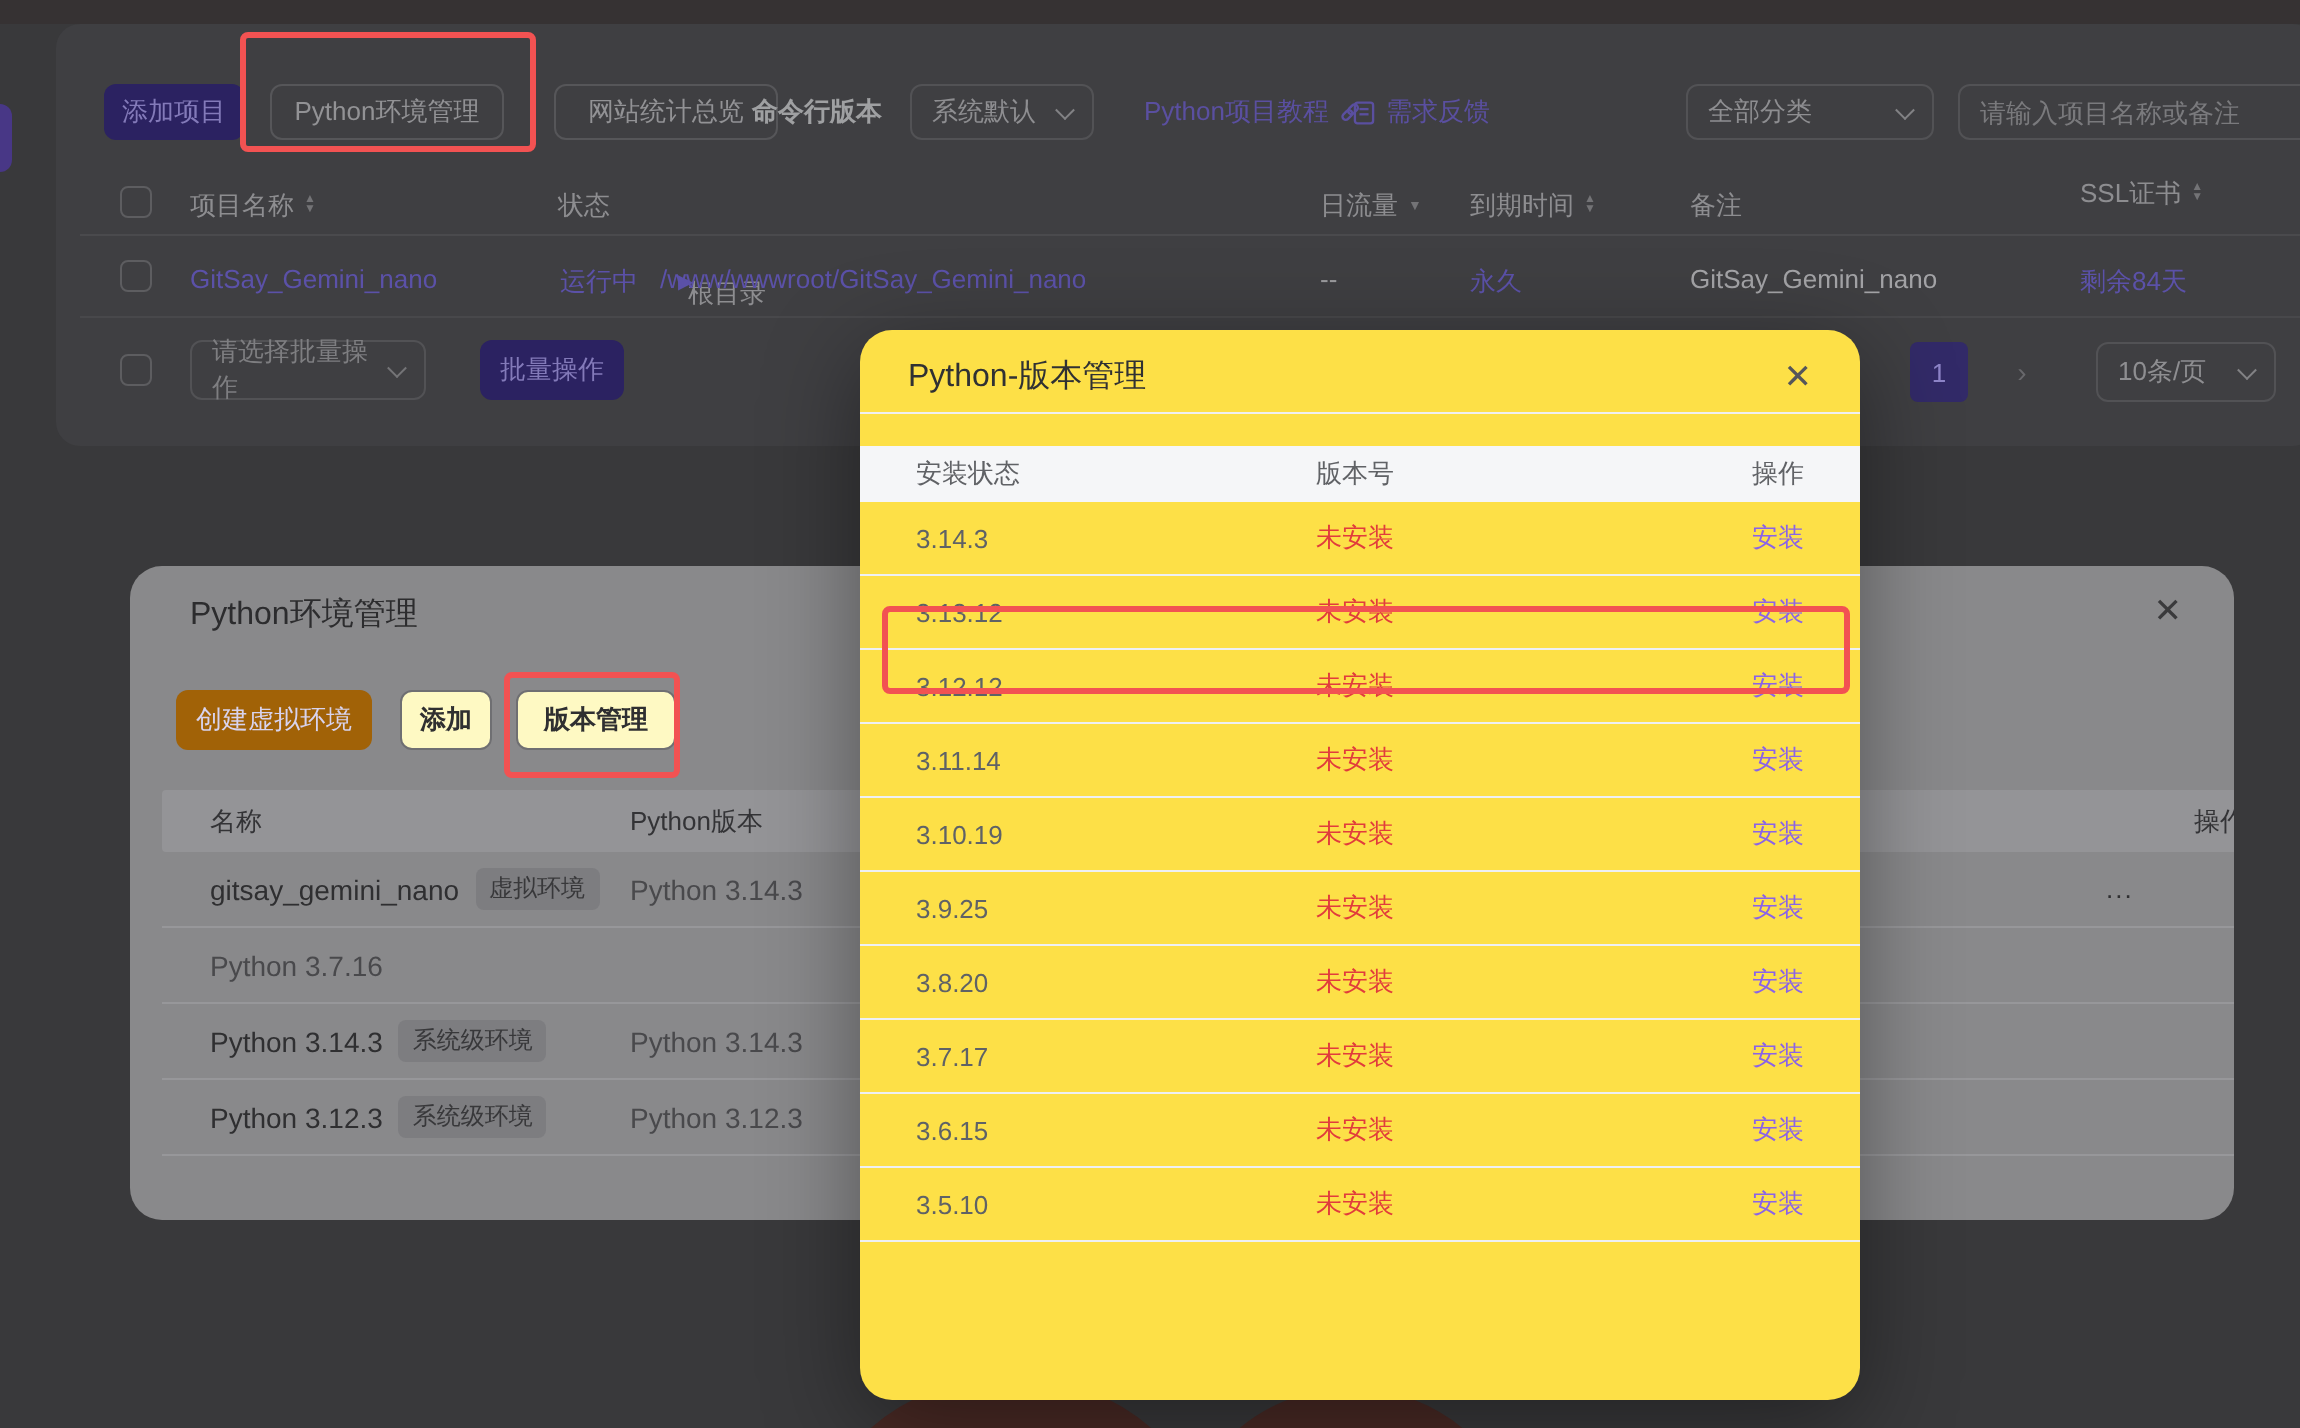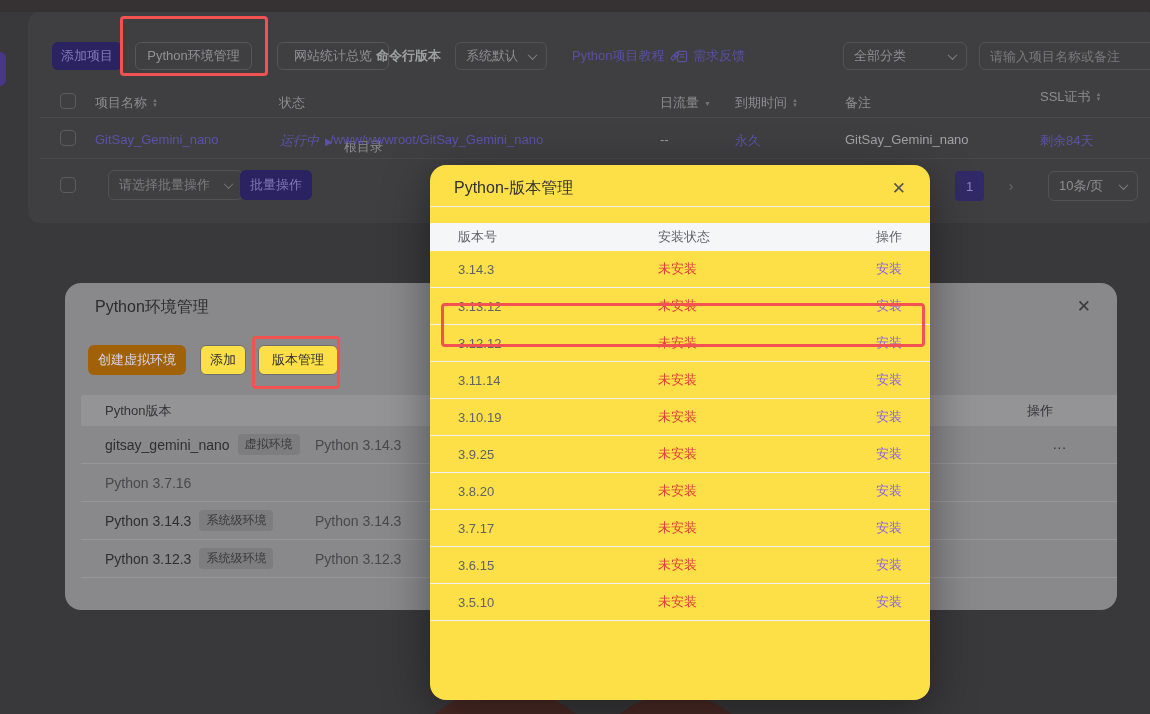--- a/index.html
+++ b/index.html
@@ -38,22 +38,22 @@
               display:flex; align-items:center; justify-content:center; }
   .pg-arrow { color:#68686c; font-size:14px; display:flex; align-items:center; justify-content:center; }
 
   
   .env-modal { left:65px; top:283px; width:1052px; height:327px; background:#89898b;
                border-radius:16px; z-index:10; overflow:hidden; }
   .env-title { color:#2c2c2e; font-size:16px; }
   .env-close { color:#3a3a3c; font-size:17px; cursor:pointer; }
   .env-btn-primary { background:#a16207; color:#d8d3ee; border-radius:6px; font-size:13px;
                      display:flex; align-items:center; justify-content:center; }
-  .env-btn { background:#fde047; border:1px solid #6f6f72; color:#2f2f31; border-radius:6px;
-             font-size:13px; display:flex; align-items:center; justify-content:center; }
+  .env-btn { background:#fef9c3; border:1px solid #6f6f72; color:#2f2f31; border-radius:6px;
+             font-size:13px; display:flex; align-items:center; justify-content:center;font-weight:bold; }
   .env-grid { display:grid; grid-template-columns:210px 1fr 70px; align-items:center;
               margin:0 16px; padding:0 10px 0 24px; }
   .env-thead { height:31px; background:#949497; color:#333336; font-size:13px; border-radius:2px; }
   .env-row { height:38px; border-bottom:1px solid #97979a; }
   .env-name { color:#2f2f31; font-size:14px; display:flex; align-items:center; gap:8px; }
   .env-ver { color:#49494c; font-size:14px; }
   .badge { background:#7d7d80; color:#38383a; font-size:12px; border-radius:4px; padding:2px 7px; flex:none; }
   .env-action { color:#2f2f31; font-size:13px; letter-spacing:1px; }
   .env-action-head { text-align:right; }
 
@@ -156,33 +156,33 @@
     <span>SSL证书</span>
     <span class="sort">
         <span>▲</span>
         <span>▼</span>
       </span>
   </div>
   <div class="abs divider" style="left:40px;top:117px;width:1118px;"></div>
 
   <div class="abs checkbox-dim" style="left:60px;top:130px;"></div>
   <div class="abs cell-purple" style="left:95px;top:132px;">GitSay_Gemini_nano</div>
-  <div class="abs cell-purple" style="left:280px;top:132px;display:flex;gap:6px;align-items:center;font-style:italic;">
+  <div class="abs cell-purple" style="left:280px;top:132px;display:flex;gap:20px;align-items:center;">
     <span>运行中</span>
     <span style="font-size:10px;">▶</span>
   </div>
   <div class="abs cell-purple" style="left:330px;top:132px;">/www/wwwroot/GitSay_Gemini_nano</div>
   <div class="abs cell-gray" style="left:660px;top:132px;">--</div>
   <div class="abs cell-purple" style="left:735px;top:132px;">永久</div>
   <div class="abs cell-gray" style="left:845px;top:132px;color:#a3a3a6;">GitSay_Gemini_nano</div>
   <div class="abs cell-purple" style="left:1040px;top:132px;">剩余84天</div>
   <div class="abs divider" style="left:40px;top:158px;width:1118px;background:#48484b;"></div>
 
   <div class="abs checkbox-dim" style="left:60px;top:177px;"></div>
-  <div class="abs sel-dim" style="left:95px;top:170px;width:135px;height:30px;color:#7e7e81;margin-left:13px;">
+  <div class="abs sel-dim" style="left:95px;top:170px;width:118px;height:30px;color:#7e7e81;">
     <span>请选择批量操作</span>
     <span class="chev"></span>
   </div>
   <div class="abs btn-dim-primary" style="left:240px;top:170px;width:72px;height:30px;">批量操作</div>
 
   <div class="abs pg-arrow" style="left:908px;top:172px;width:20px;height:28px;color:#505053;">‹</div>
   <div class="abs page-one" style="left:955px;top:171px;width:29px;height:30px;">1</div>
   <div class="abs pg-arrow" style="left:998px;top:172px;width:26px;height:28px;">›</div>
   <div class="abs sel-dim" style="left:1048px;top:171px;width:90px;height:30px;">
     <span>10条/页</span>
@@ -191,20 +191,21 @@
 
   <div class="abs env-modal">
     <div class="abs env-title" style="left:30px;top:14px;">Python环境管理</div>
     <div class="abs env-close" style="right:26px;top:13px;">✕</div>
 
     <div class="abs env-btn-primary" style="left:23px;top:62px;width:98px;height:30px;">创建虚拟环境</div>
     <div class="abs env-btn" style="left:135px;top:62px;width:46px;height:30px;">添加</div>
     <div class="abs env-btn" style="left:193px;top:62px;width:80px;height:30px;">版本管理</div>
 
     <div class="abs env-grid env-thead" style="left:0;top:112px;width:1052px;">
+      <span>名称</span>
       <span>Python版本</span>
       <span class="env-action-head">操作</span>
     </div>
 
     <div class="abs env-grid env-row" style="left:0;top:143px;width:1052px;">
       <span class="env-name">
           <span>gitsay_gemini_nano</span>
         <span class="badge">虚拟环境</span>
         </span>
       <span class="env-ver">Python 3.14.3</span>
@@ -235,22 +236,22 @@
   <div class="ring" style="left:398px;top:688px;width:215px;height:215px;"></div>
   <div class="ring" style="left:588px;top:694px;width:175px;height:175px;border-width:26px;"></div>
 
   <div class="abs vmodal">
     <div class="vm-header">
       <span class="vm-title">Python-版本管理</span>
       <span class="vm-close">✕</span>
     </div>
 
     <div class="vm-grid vm-thead">
+      <span>安装状态</span>
       <span>版本号</span>
-      <span>安装状态</span>
       <span class="head-right">操作</span>
     </div>
 
     <div class="vm-grid vm-row">
       <span>3.14.3</span>
       <span class="status-danger">未安装</span>
       <span class="action-install">安装</span>
     </div>
     <div class="vm-grid vm-row">
       <span>3.13.12</span>

